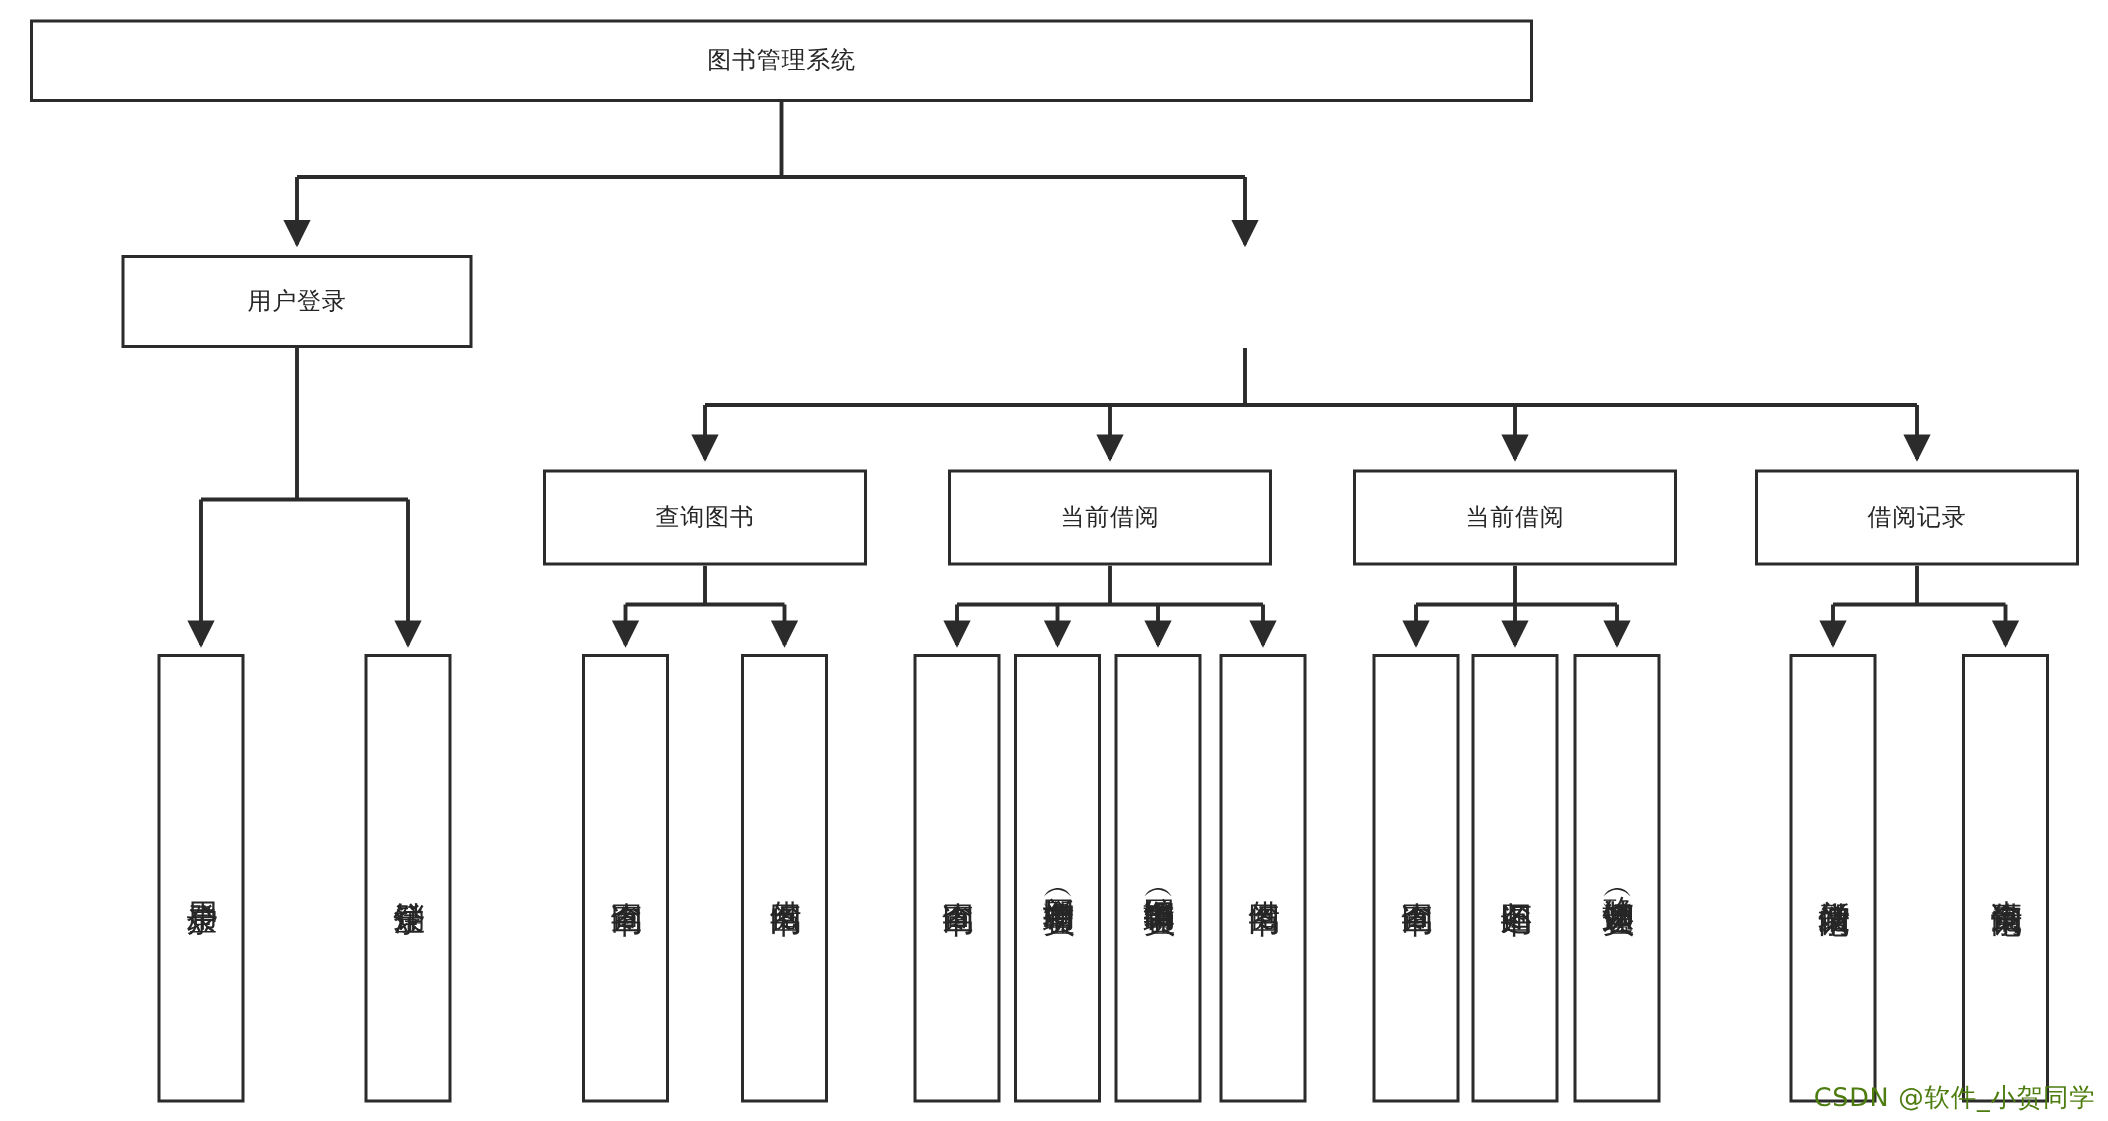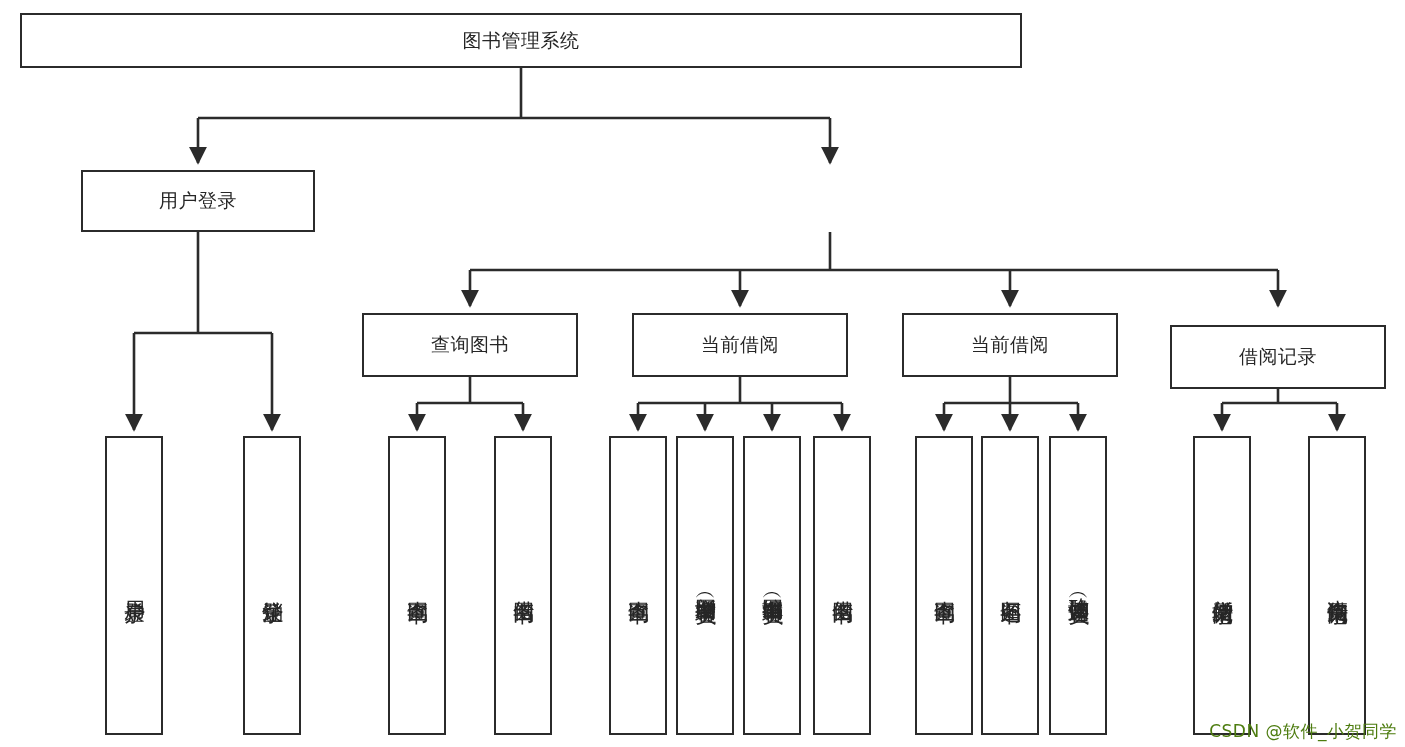--- a/index.html
+++ b/index.html
@@ -27,21 +27,21 @@
     position: absolute;
     box-sizing: border-box;
     border: 2.5px solid #2b2b2b;
     background: #ffffff;
     display: flex;
     align-items: center;
     justify-content: center;
     color: #262626;
   }
   .node .label {
-    font-size: 19px;
+    font-size: 16px;
     line-height: 1.15;
     letter-spacing: 0.5px;
     white-space: nowrap;
     text-align: center;
   }
   .node.vertical {
     align-items: center;
     justify-content: center;
   }
   .node.vertical .label {
@@ -129,21 +129,21 @@
 
   <div class="node" style="left:362px; top:313px; width:216px; height:64px;">
     <span class="label">查询图书</span>
   </div>
   <div class="node" style="left:632px; top:313px; width:216px; height:64px;">
     <span class="label">当前借阅</span>
   </div>
   <div class="node" style="left:902px; top:313px; width:216px; height:64px;">
     <span class="label">当前借阅</span>
   </div>
-  <div class="node" style="left:1170px; top:313px; width:216px; height:64px;margin-top:12px;">
+  <div class="node" style="left:1170px; top:313px; width:216px; height:64px;">
     <span class="label">借阅记录</span>
   </div>
 
   <div class="node vertical" style="left:105px; top:436px; width:58px; height:299px;">
     <span class="label">用户登录</span>
   </div>
   <div class="node vertical" style="left:243px; top:436px; width:58px; height:299px;">
     <span class="label">注销登录</span>
   </div>
 

